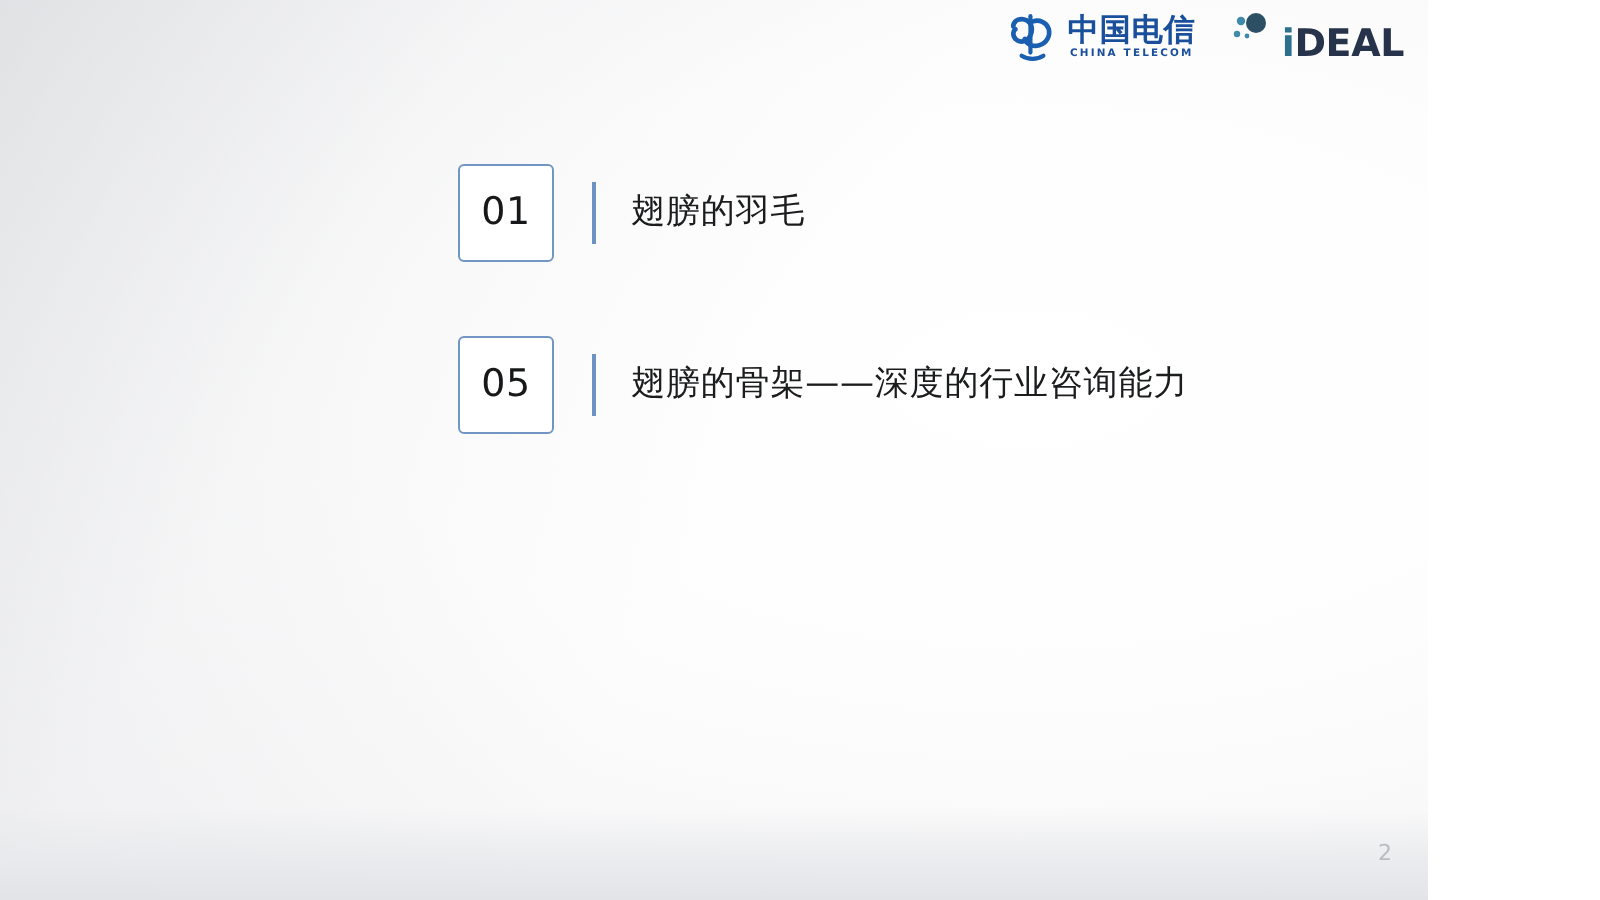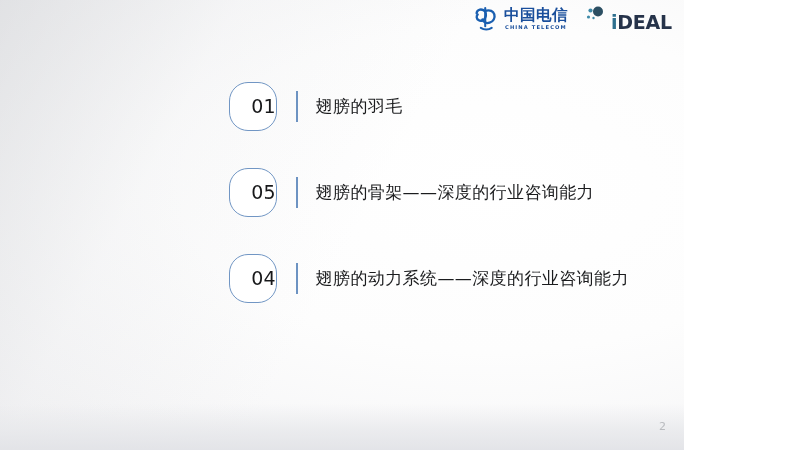--- a/index.html
+++ b/index.html
@@ -13,20 +13,21 @@
     font-family: "DejaVu Sans", "Liberation Sans", sans-serif;
   }
 
   #slide {
     position: relative;
     width: 684px;
     height: 450px;
     background:
       radial-gradient(ellipse 120% 95% at 72% 42%, #ffffff 0%, #fdfdfd 38%, #f6f6f7 68%, #eeeef0 100%);
     overflow: hidden;
+    padding-left: 30px;
   }
 
   
   #slide::before {
     content: "";
     position: absolute;
     inset: 0;
     background:
       linear-gradient(118deg, rgba(198,200,204,0.42) 0%, rgba(226,227,230,0.20) 26%,
                       rgba(255,255,255,0) 52%);
@@ -125,25 +126,25 @@
     display: flex;
     align-items: center;
     height: 49px;
   }
 
   .num-box {
     width: 48px;
     height: 49px;
     box-sizing: border-box;
     border: 1.4px solid #7196c4;
-    border-radius: 19px;
+    border-radius: 3px;
     background: #ffffff;
     display: flex;
     align-items: center;
-    justify-content: flex-end;
+    justify-content: center;
     flex: 0 0 auto;
   }
   .num-box .num {
     font-size: 19px;
     font-weight: 400;
     color: #17181a;
     letter-spacing: 0.3px;
     line-height: 1;
   }
 
@@ -219,25 +220,18 @@
 
     <div class="agenda-row">
       <div class="num-box">
         <span class="num">05</span>
       </div>
       <div class="divider"></div>
       <div class="row-text">翅膀的骨架——深度的行业咨询能力</div>
     </div>
 
 
-    <div class="agenda-row">
-      <div class="num-box">
-        <span class="num">04</span>
-      </div>
-      <div class="divider"></div>
-      <div class="row-text">翅膀的动力系统——深度的行业咨询能力</div>
-    </div>
 
   </div>
 
   <div class="page-number">2</div>
 
 </div>
 
 </body></html>

